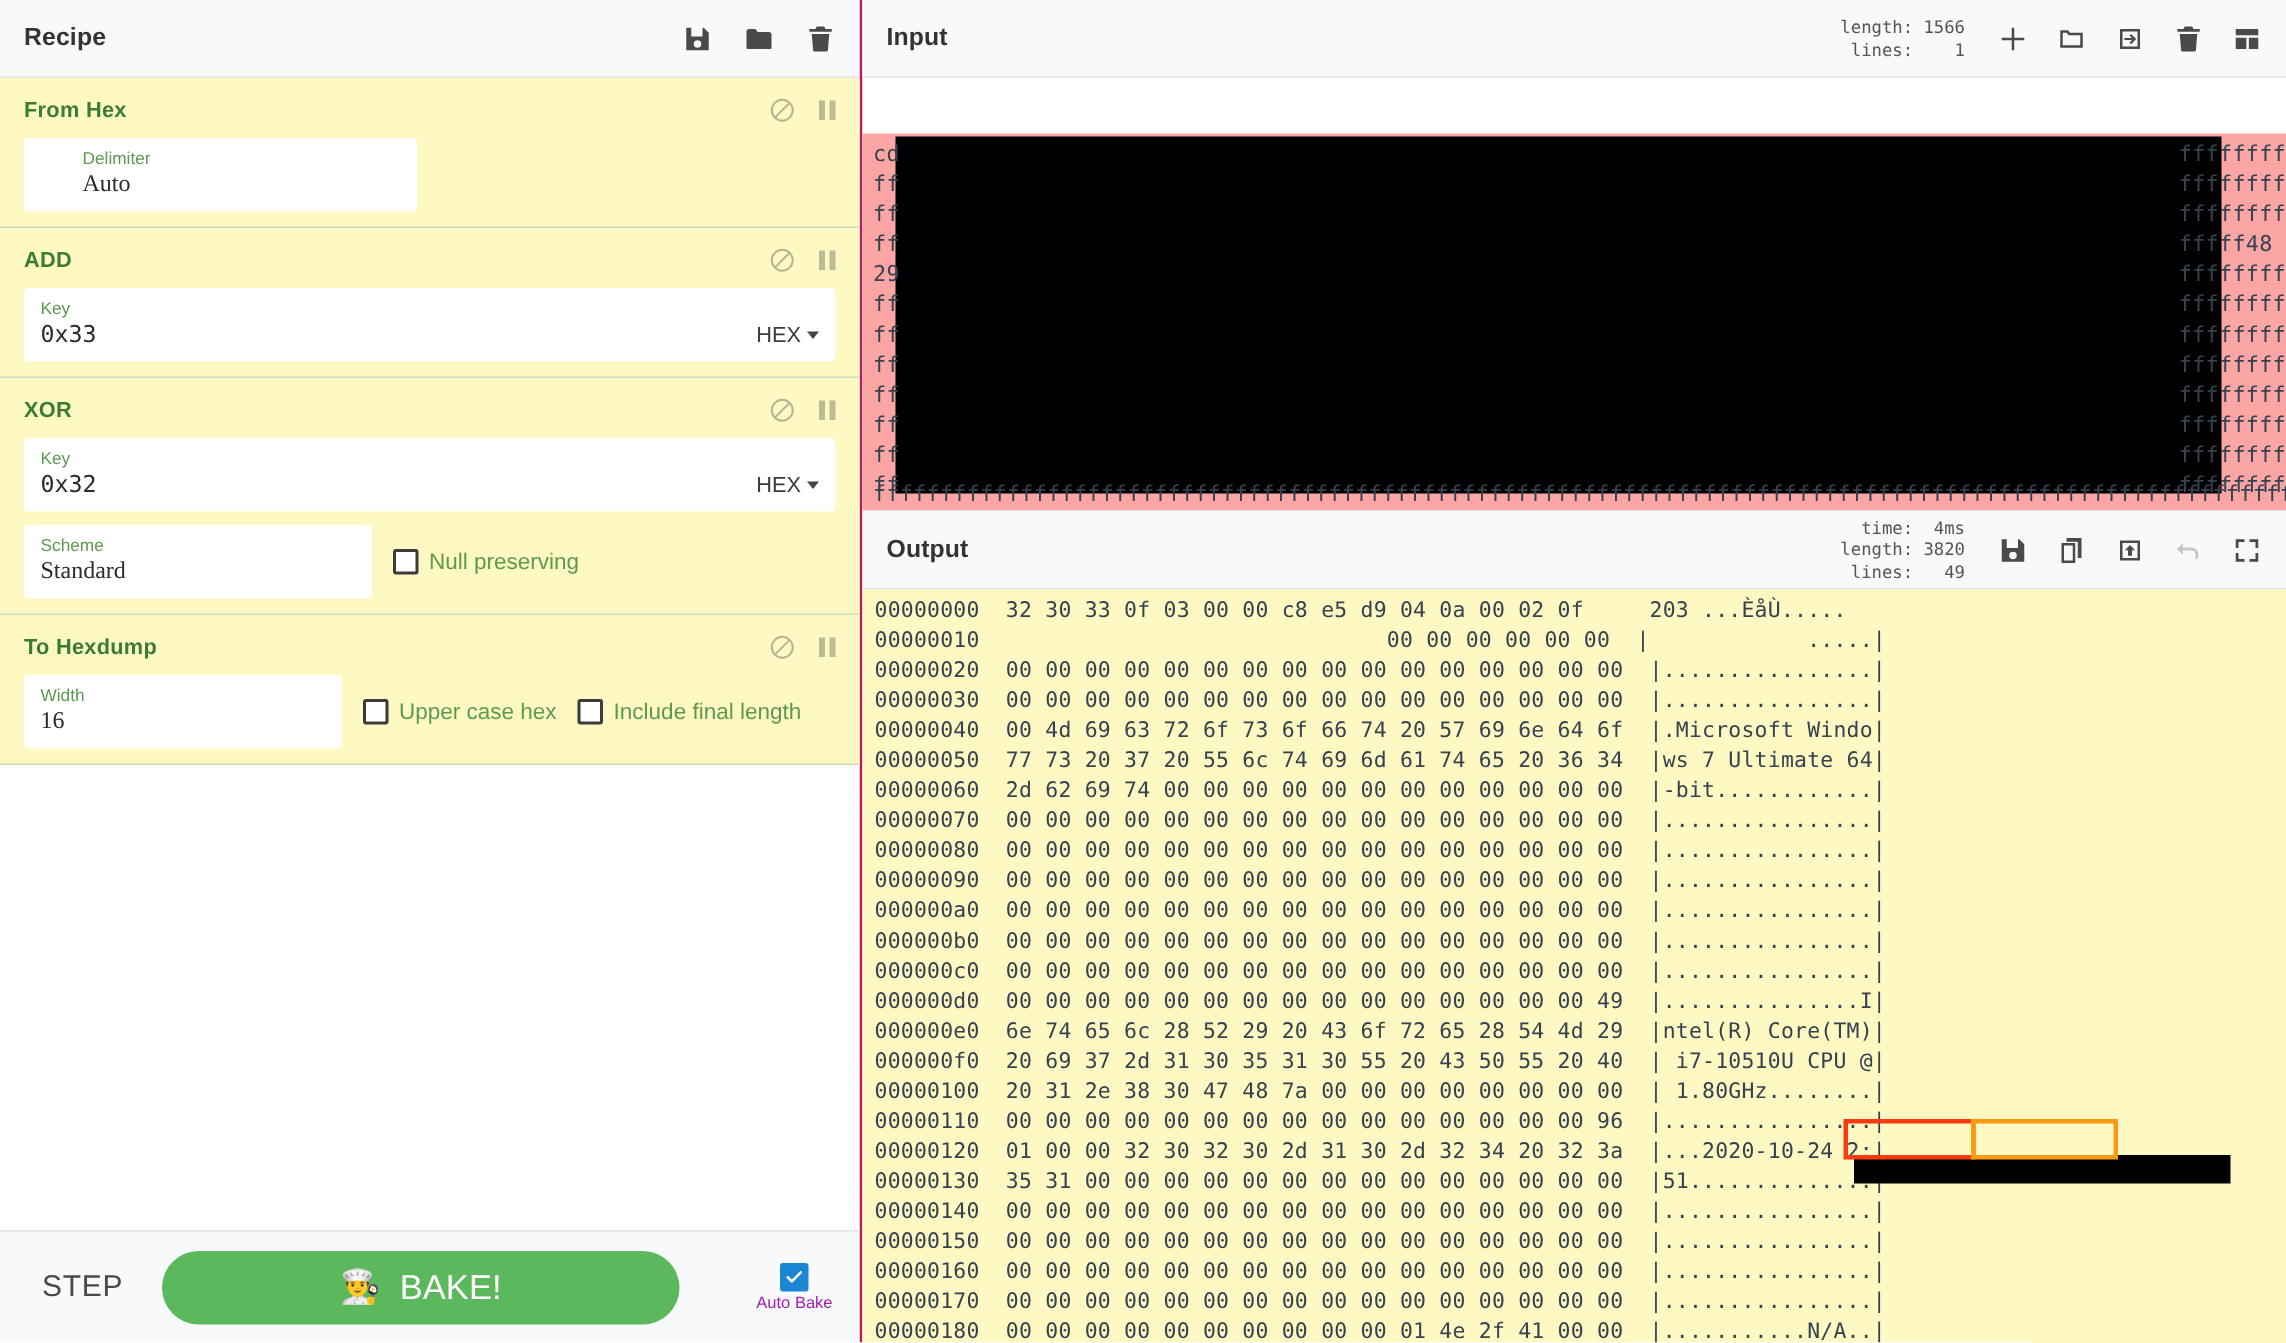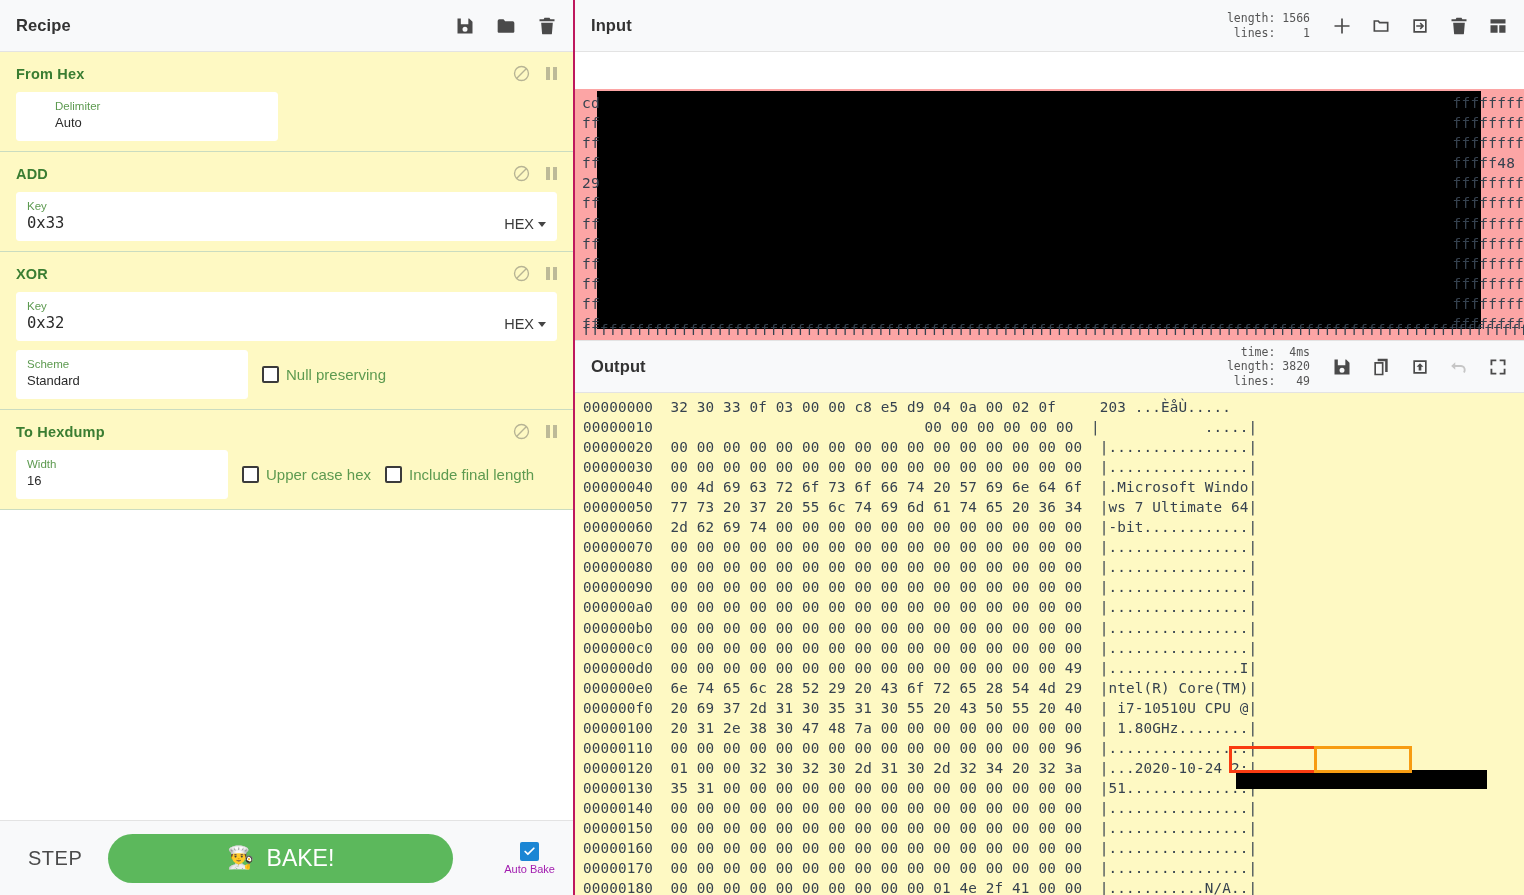--- a/index.html
+++ b/index.html
@@ -58,21 +58,21 @@
     border: 1px solid #fff;
   }
   .arg-field .col { display: flex; flex-direction: column; flex: 1 1 auto; }
   .arg-label { font-size: 11.5px; color: #5d9a50; line-height: 14px; }
   .arg-value {
     font-size: 15.5px; color: #2b2b2b;
     font-family: "DejaVu Sans Mono", monospace;
     line-height: 20px; background: transparent;
     border: none; outline: none; padding: 0; width: 100%;
   }
-  .arg-value.plain { font-family: Liberation Sans, sans-serif; font-size: 13px; }
+  .arg-value.plain { font-family: Liberation Serif, serif; font-size: 16px; }
   .hexsel {
     font-size: 14.5px; color: #3b3b3b; white-space: nowrap;
     padding-left: 14px; padding-bottom: 1px; cursor: pointer;
   }
   .caret { display: inline-block; margin-left: 4px;
     border-left: 4px solid transparent; border-right: 4px solid transparent;
     border-top: 5px solid #444; vertical-align: 2px; }
 
   .w-delim { width: 262px; padding-left: 38px; }
   .w-key { width: 543px; }

